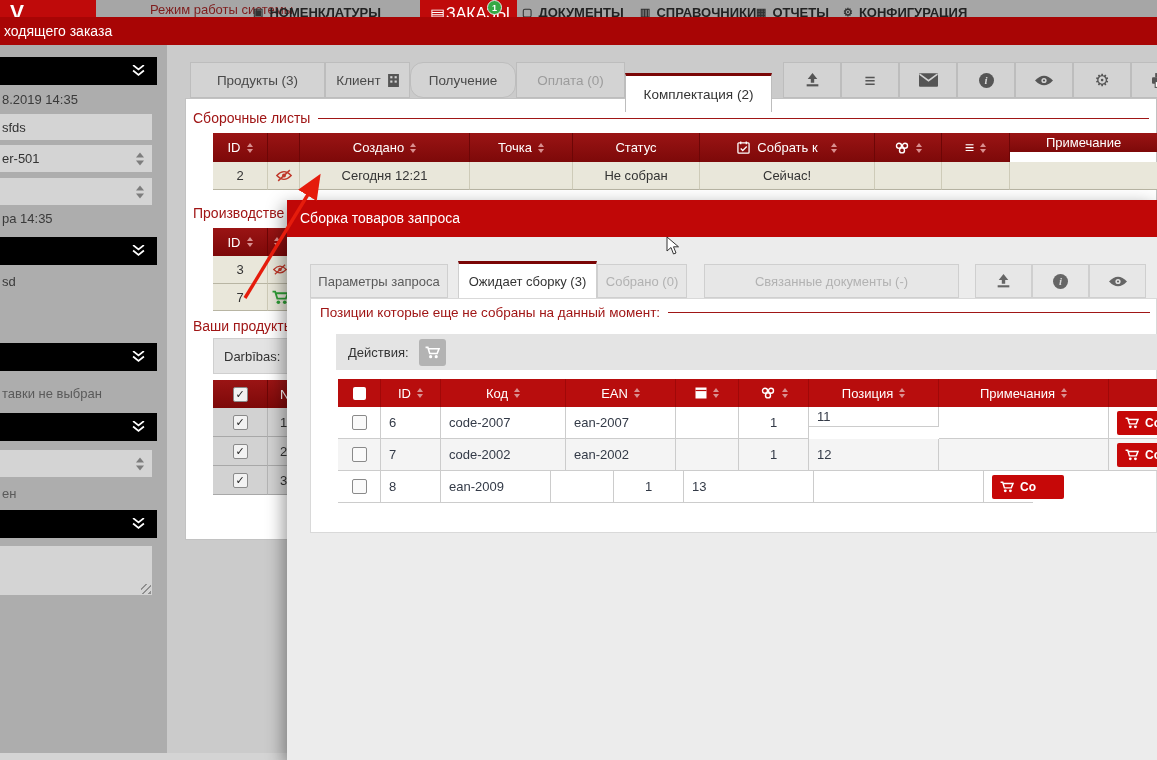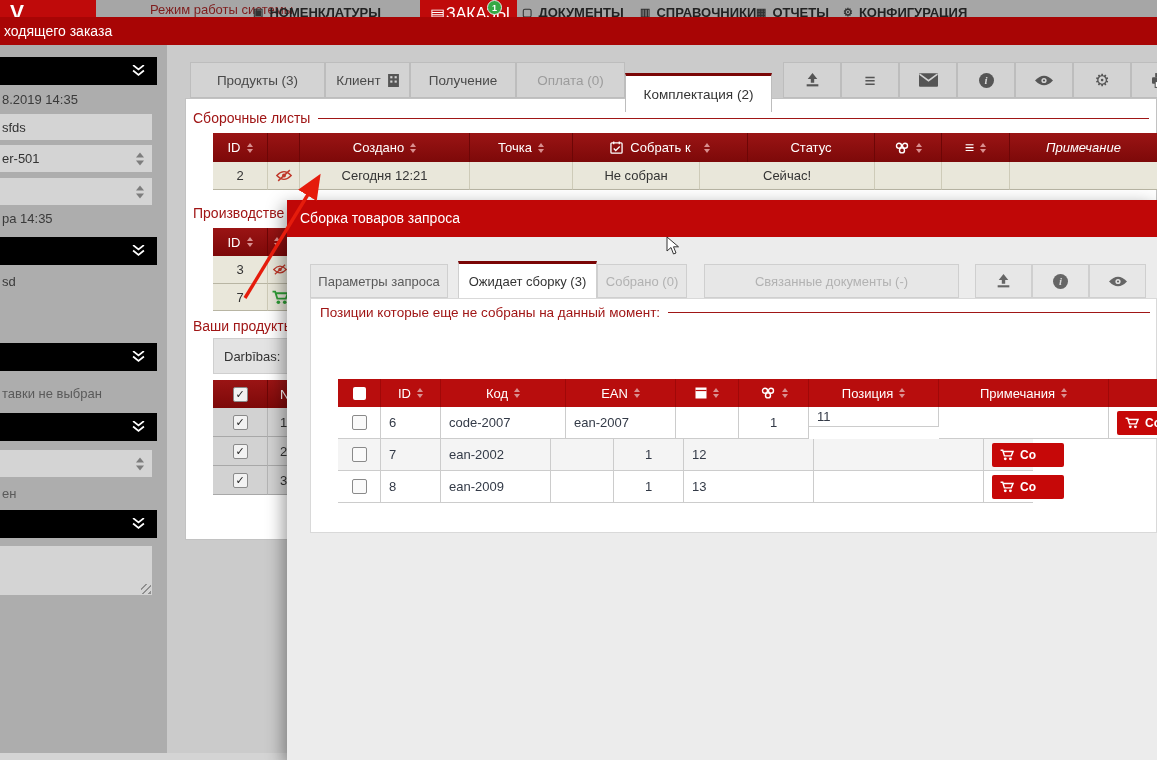--- a/index.html
+++ b/index.html
@@ -199,21 +199,21 @@
   <svg width="11" height="13" viewBox="0 0 10 12">
       <rect width="10" height="12" fill="#555"></rect>
       <g fill="#d3d3d3">
         <rect x="2" y="2" width="2" height="2"></rect>
         <rect x="6" y="2" width="2" height="2"></rect>
         <rect x="2" y="6" width="2" height="2"></rect>
         <rect x="6" y="6" width="2" height="2"></rect>
       </g>
     </svg>
 </div>
-<div class="tab abs" style="left:410px;top:62px;width:106px;height:36px;">
+<div class="tab abs" style="left:410px;top:62px;width:106px;height:36px;border-radius:13px;">
     <span>Получение</span>
   </div>
 <div class="tab disabled abs" style="left:516px;top:62px;width:109px;height:36px;">
     <span>Оплата (0)</span>
   </div>
 <div class="tab active abs" style="left:625px;top:73px;width:147px;height:39px;">
     <span>Комплектация (2)</span>
   </div>
 
 <div class="tbtn abs" style="left:783px;top:62px;width:58px;height:36px;">
@@ -274,56 +274,56 @@
         <i class="u"></i>
         <i class="d"></i>
       </span>
     </div>
   <div class="th" style="width:103px;height:29px;">
       <span>Точка</span>
       <span class="sort">
         <i class="u"></i>
         <i class="d"></i>
       </span>
+    </div>
+  <div class="th" style="width:127px;height:29px;">
+      <span>Статус</span>
     </div>
   <div class="th" style="width:175px;height:29px;gap:7px;">
     <svg width="13" height="13" viewBox="0 0 14 14">
         <rect x="1" y="2" width="12" height="11" rx="1" fill="none" stroke="#fff" stroke-width="1.4"></rect>
         <line x1="4" y1="0.5" x2="4" y2="3.5" stroke="#fff" stroke-width="1.4"></line>
         <line x1="10" y1="0.5" x2="10" y2="3.5" stroke="#fff" stroke-width="1.4"></line>
         <path d="M4 8 l2.2 2.2 L10.5 6" stroke="#fff" fill="none" stroke-width="1.4"></path>
       </svg>
     <span>Собрать к</span>
       <span class="sort">
         <i class="u"></i>
         <i class="d"></i>
       </span>
   </div>
-  <div class="th" style="width:127px;height:29px;">
-      <span>Статус</span>
-    </div>
   <div class="th" style="width:67px;height:29px;">
     <svg width="16" height="12" viewBox="0 0 16 12">
         <circle cx="5" cy="3.8" r="2.5" stroke="#fff" fill="none" stroke-width="1.4"></circle>
         <circle cx="11" cy="3.8" r="2.5" stroke="#fff" fill="none" stroke-width="1.4"></circle>
         <circle cx="8" cy="8.4" r="2.5" stroke="#fff" fill="none" stroke-width="1.4"></circle>
       </svg>
     <span class="sort">
         <i class="u"></i>
         <i class="d"></i>
       </span>
   </div>
   <div class="th" style="width:68px;height:29px;">
       <span style="font-size:16px;">≡</span>
       <span class="sort">
         <i class="u"></i>
         <i class="d"></i>
       </span>
     </div>
-  <div class="th" style="width:147px;height:29px;border-right:none;font-style:italic;">
+  <div class="th" style="width:147px;height:19px;border-right:none;">
       <span>Примечание</span>
     </div>
 </div>
 <div class="trow abs" style="left:213px;top:162px;">
   <div class="td beige" style="width:55px;height:28px;">2</div>
   <div class="td beige" style="width:32px;height:28px;">
     <svg width="18" height="13" viewBox="0 0 20 14">
         <path d="M2 7 Q10 -1.5 18 7 Q10 15.5 2 7 Z" fill="none" stroke="#c0392b" stroke-width="1.5"></path>
         <circle cx="10" cy="7" r="2.2" fill="#c0392b"></circle>
         <line x1="3.5" y1="13" x2="16.5" y2="1" stroke="#c0392b" stroke-width="1.6"></line>
@@ -453,20 +453,30 @@
         <path d="M1 6 Q10 -3.5 19 6 Q10 15.5 1 6 Z" fill="#666"></path>
         <circle cx="10" cy="6" r="2.6" fill="#e3e3e3"></circle>
         <circle cx="10" cy="6" r="1.1" fill="#666"></circle>
       </svg>
   </div>
 
   <div id="modalPanel" class="abs">
     <div class="sec abs" style="left:9px;top:6px;width:830px;font-size:13.5px;">
       <span>Позиции которые еще не собраны на данный момент:</span>
         <span class="line"></span>
+    </div>
+    <div id="actionsBar" class="abs">
+      <span style="font-size:13px;color:#333;">Действия:</span>
+      <span class="cartBtn">
+        <svg width="15" height="13" viewBox="0 0 16 14">
+            <path d="M0.5 1.5 H3 L5 8 H13 L15 3 H4" fill="none" stroke="#fff" stroke-width="1.7"></path>
+            <circle cx="6" cy="11.5" r="1.7" fill="#fff"></circle>
+            <circle cx="12" cy="11.5" r="1.7" fill="#fff"></circle>
+          </svg>
+      </span>
     </div>
 
     <div class="trow abs" style="left:27px;top:80px;">
       <div class="th mth" style="width:43px;height:28px;">
           <span style="width:13px;height:13px;background:#fff;border-radius:2px;"></span>
         </div>
       <div class="th mth" style="width:60px;height:28px;">
           <span>ID</span>
           <span class="sort">
             <i class="u"></i>
@@ -545,20 +555,21 @@
             </svg>
           <span>Со</span>
         </span>
       </div>
     </div>
     <div class="trow abs" style="left:27px;top:140px;">
       <div class="mtd alt" style="width:43px;height:32px;justify-content:center;">
           <span class="cb" style="background:#fafafa;"></span>
         </div>
       <div class="mtd alt" style="width:60px;height:32px;padding-left:8px;">7</div>
+      <div class="mtd alt" style="width:125px;height:32px;padding-left:8px;">code-2002</div>
       <div class="mtd alt" style="width:110px;height:32px;padding-left:8px;">ean-2002</div>
       <div class="mtd alt" style="width:63px;height:32px;"></div>
       <div class="mtd alt" style="width:70px;height:32px;justify-content:center;">1</div>
       <div class="mtd alt" style="width:130px;height:32px;padding-left:8px;">12</div>
       <div class="mtd alt" style="width:170px;height:32px;"></div>
       <div class="mtd alt" style="width:49px;height:32px;border-right:none;position:relative;overflow:visible;">
         <span class="rowActBtn">
           <svg width="14" height="12" viewBox="0 0 16 14">
               <path d="M0.5 1.5 H3 L5 8 H13 L15 3 H4" fill="none" stroke="#fff" stroke-width="1.7"></path>
               <circle cx="6" cy="11.5" r="1.7" fill="#fff"></circle>

